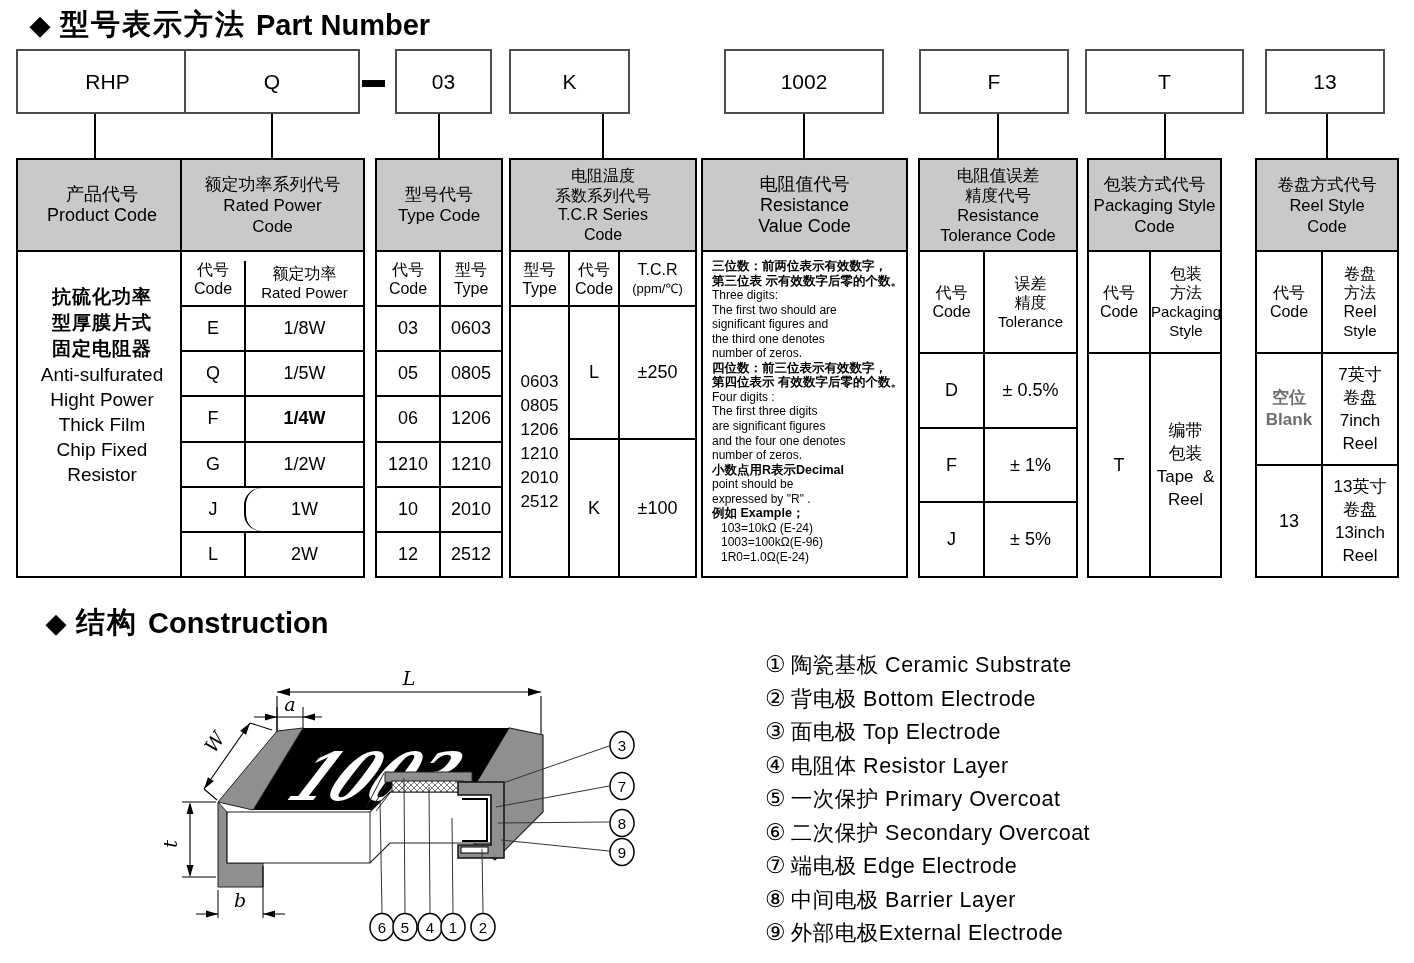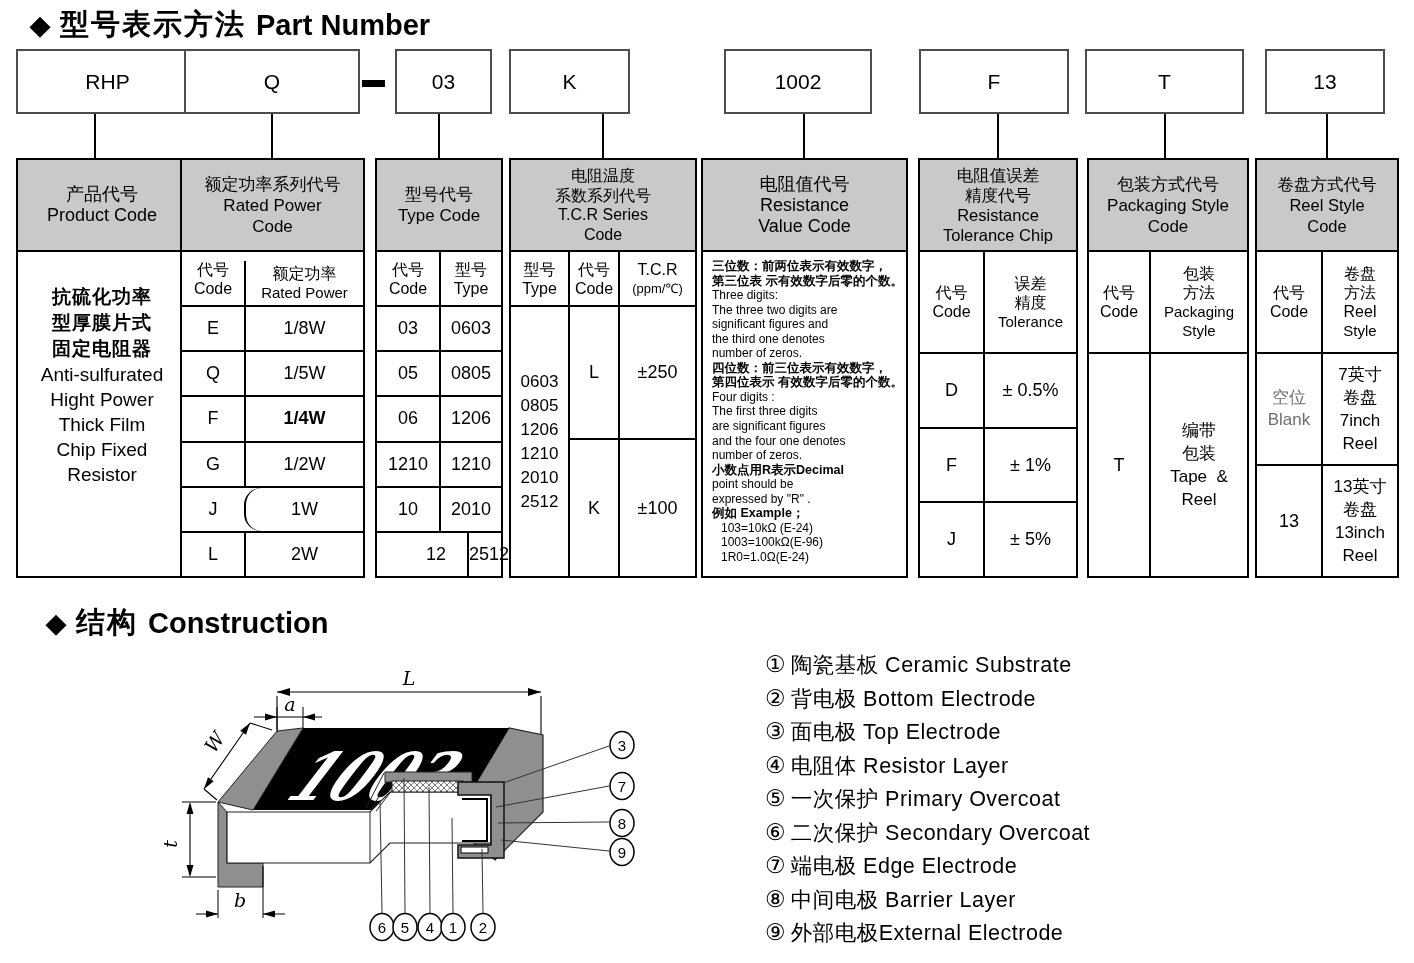--- a/index.html
+++ b/index.html
@@ -64,21 +64,21 @@
     <span class="dia">◆</span>
     <span class="zh">型号表示方法</span>
     <span class="en">Part Number</span>
   </div>
 
   <div class="pbox" style="left:16px;width:183px;">RHP</div>
   <div class="pbox" style="left:184px;width:176px;">Q</div>
   <div class="dash" style="left:362px;width:23px;"></div>
   <div class="pbox" style="left:395px;width:97px;">03</div>
   <div class="pbox" style="left:509px;width:121px;">K</div>
-  <div class="pbox" style="left:724px;width:148px;">1002</div>
+  <div class="pbox" style="left:724px;width:160px;">1002</div>
   <div class="pbox" style="left:919px;width:150px;">F</div>
   <div class="pbox" style="left:1085px;width:159px;">T</div>
   <div class="pbox" style="left:1265px;width:120px;">13</div>
 
   <div class="stub" style="left:94px;"></div>
   <div class="stub" style="left:271px;"></div>
   <div class="stub" style="left:438px;"></div>
   <div class="stub" style="left:602px;"></div>
   <div class="stub" style="left:803px;"></div>
   <div class="stub" style="left:997px;"></div>
@@ -176,21 +176,21 @@
         </div>
       <div class="row">
           <div class="cc" style="flex:0 0 62px;">1210</div>
           <div class="cc bl" style="flex:1;">1210</div>
         </div>
       <div class="row">
           <div class="cc" style="flex:0 0 62px;">10</div>
           <div class="cc bl" style="flex:1;">2010</div>
         </div>
       <div class="row">
-          <div class="cc" style="flex:0 0 62px;margin-left:28px;">12</div>
+          <div class="cc" style="flex:0 0 62px;">12</div>
           <div class="cc bl" style="flex:1;">2512</div>
         </div>
     </div>
   </div>
 
   <div class="tbl" style="left:509px;width:188px;">
     <div class="th" style="font-size:16px;line-height:19.5px;">
       <div>电阻温度</div>
       <div>系数系列代号</div>
       <div>T.C.R Series</div>
@@ -233,21 +233,21 @@
   <div class="tbl" style="left:701px;width:207px;">
     <div class="th" style="font-size:18px;">
       <div>电阻值代号</div>
       <div>Resistance</div>
       <div>Value Code</div>
     </div>
     <div class="t5body">
       <div class="t5l zh">三位数：前两位表示有效数字，</div>
       <div class="t5l zh">第三位表 示有效数字后零的个数。</div>
       <div class="t5l">Three digits:</div>
-      <div class="t5l">The three two digits are</div>
+      <div class="t5l">The first two should are</div>
       <div class="t5l">significant figures and</div>
       <div class="t5l">the third one denotes</div>
       <div class="t5l">number of zeros.</div>
       <div class="t5l zh">四位数：前三位表示有效数字，</div>
       <div class="t5l zh">第四位表示 有效数字后零的个数。</div>
       <div class="t5l">Four digits :</div>
       <div class="t5l">The first three digits</div>
       <div class="t5l">are significant figures</div>
       <div class="t5l">and the four one denotes</div>
       <div class="t5l">number of zeros.</div>
@@ -259,21 +259,21 @@
       <div class="t5l ind">1003=100kΩ(E-96)</div>
       <div class="t5l ind">1R0=1.0Ω(E-24)</div>
     </div>
   </div>
 
   <div class="tbl" style="left:918px;width:160px;">
     <div class="th" style="font-size:16.5px;line-height:20px;">
       <div>电阻值误差</div>
       <div>精度代号</div>
       <div>Resistance</div>
-      <div>Tolerance Chip</div>
+      <div>Tolerance Code</div>
     </div>
     <div class="sub2">
       <div class="hc" style="flex:0 0 63px;">
         <div>代号</div>
         <div>Code</div>
       </div>
       <div class="hc bl" style="flex:1;">
         <div>误差</div>
         <div>精度</div>
         <div style="font-size:15px;">Tolerance</div>
@@ -288,21 +288,21 @@
           <div class="cc" style="flex:0 0 63px;">F</div>
           <div class="cc bl" style="flex:1;">± 1%</div>
         </div>
       <div class="row">
           <div class="cc" style="flex:0 0 63px;">J</div>
           <div class="cc bl" style="flex:1;">± 5%</div>
         </div>
     </div>
   </div>
 
-  <div class="tbl" style="left:1087px;width:162px;">
+  <div class="tbl" style="left:1087px;width:135px;">
     <div class="th">
       <div>包装方式代号</div>
       <div>Packaging Style</div>
       <div>Code</div>
     </div>
     <div class="sub2">
       <div class="hc" style="flex:0 0 60px;">
         <div>代号</div>
         <div>Code</div>
       </div>
@@ -339,21 +339,21 @@
       </div>
       <div class="hc bl" style="flex:1;">
         <div>卷盘</div>
         <div>方法</div>
         <div>Reel</div>
         <div style="font-size:15px;">Style</div>
       </div>
     </div>
     <div class="rows">
       <div class="row">
-        <div class="cc muted" style="flex:0 0 64px;font-size:17px;line-height:22px;">
+        <div class="cc muted" style="flex:0 0 64px;font-size:17px;line-height:22px;font-weight:bold;">
           <div>空位</div>
           <div>Blank</div>
         </div>
         <div class="cc bl" style="flex:1;font-size:17px;line-height:23px;">
           <div>7英寸</div>
           <div>卷盘</div>
           <div>7inch</div>
           <div>Reel</div>
         </div>
       </div>

